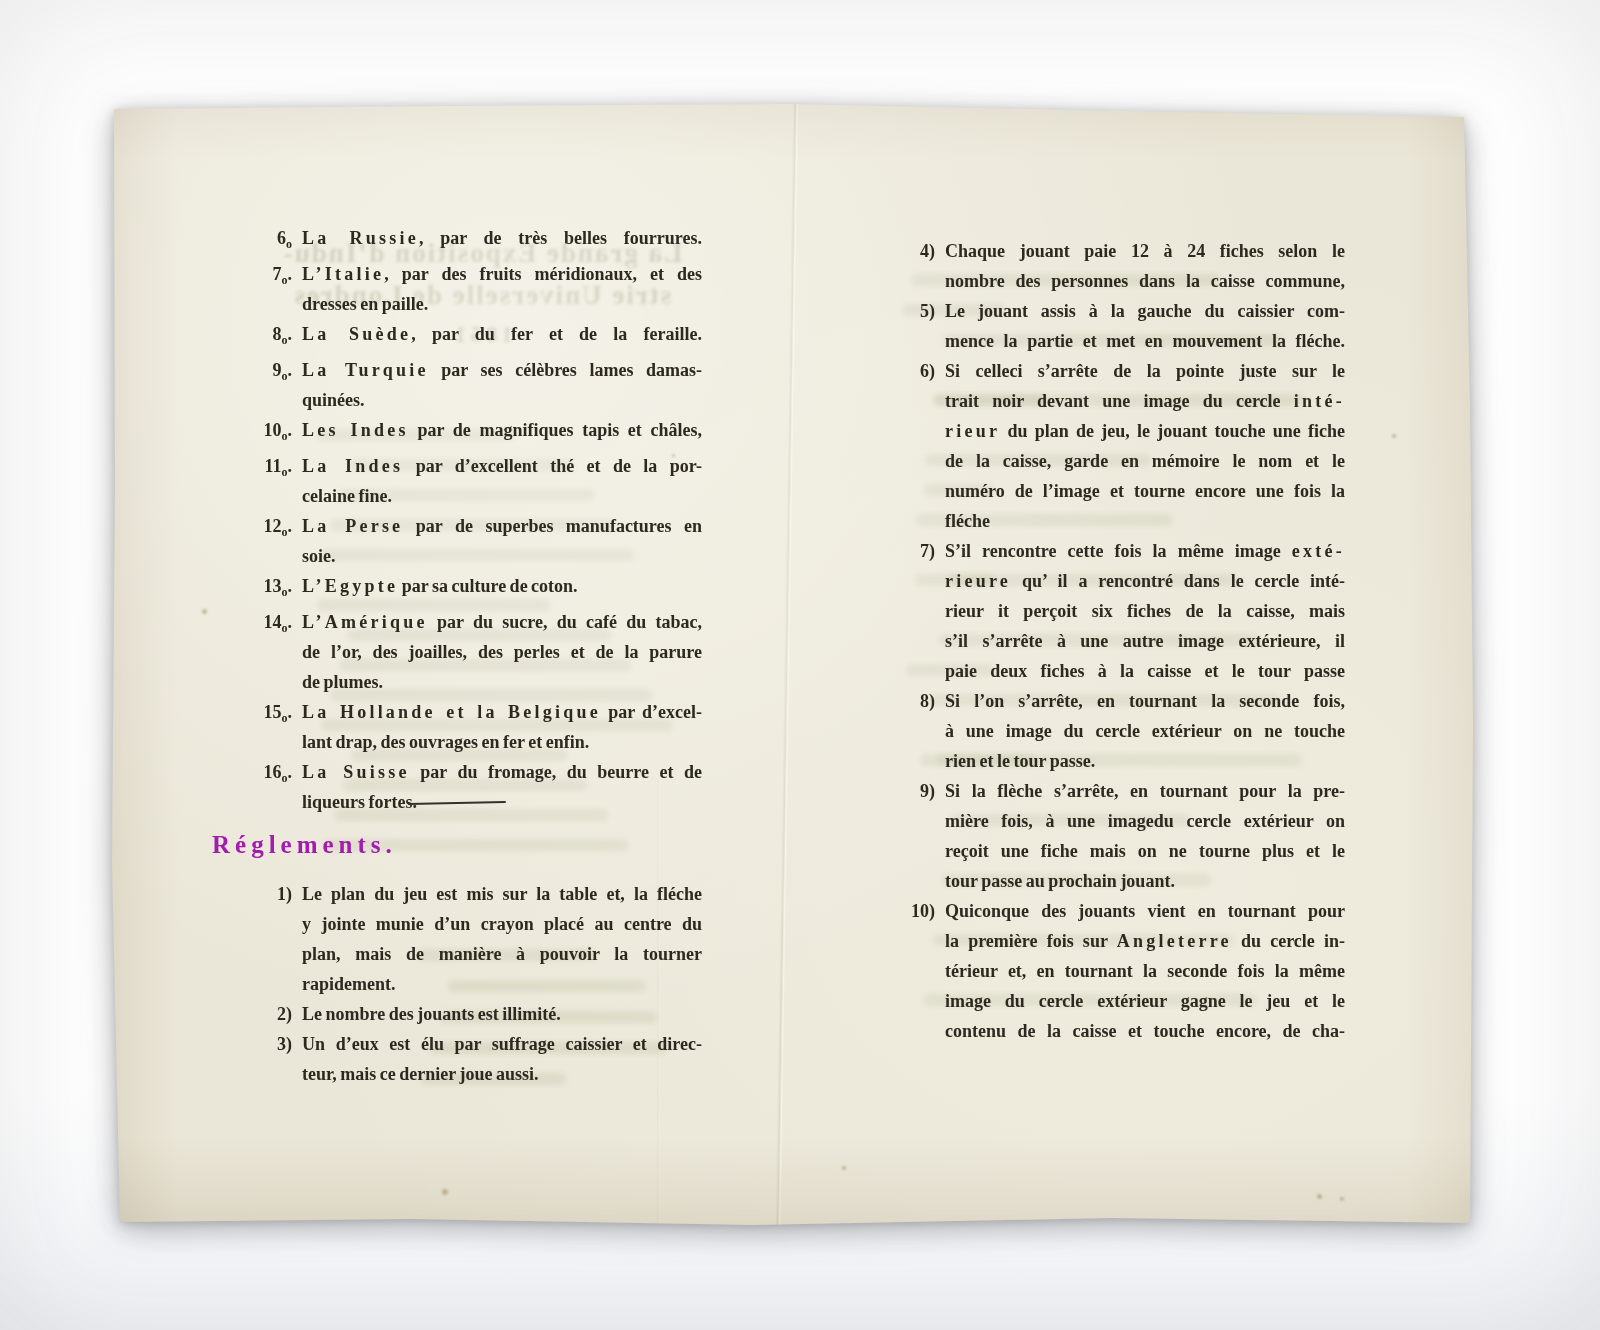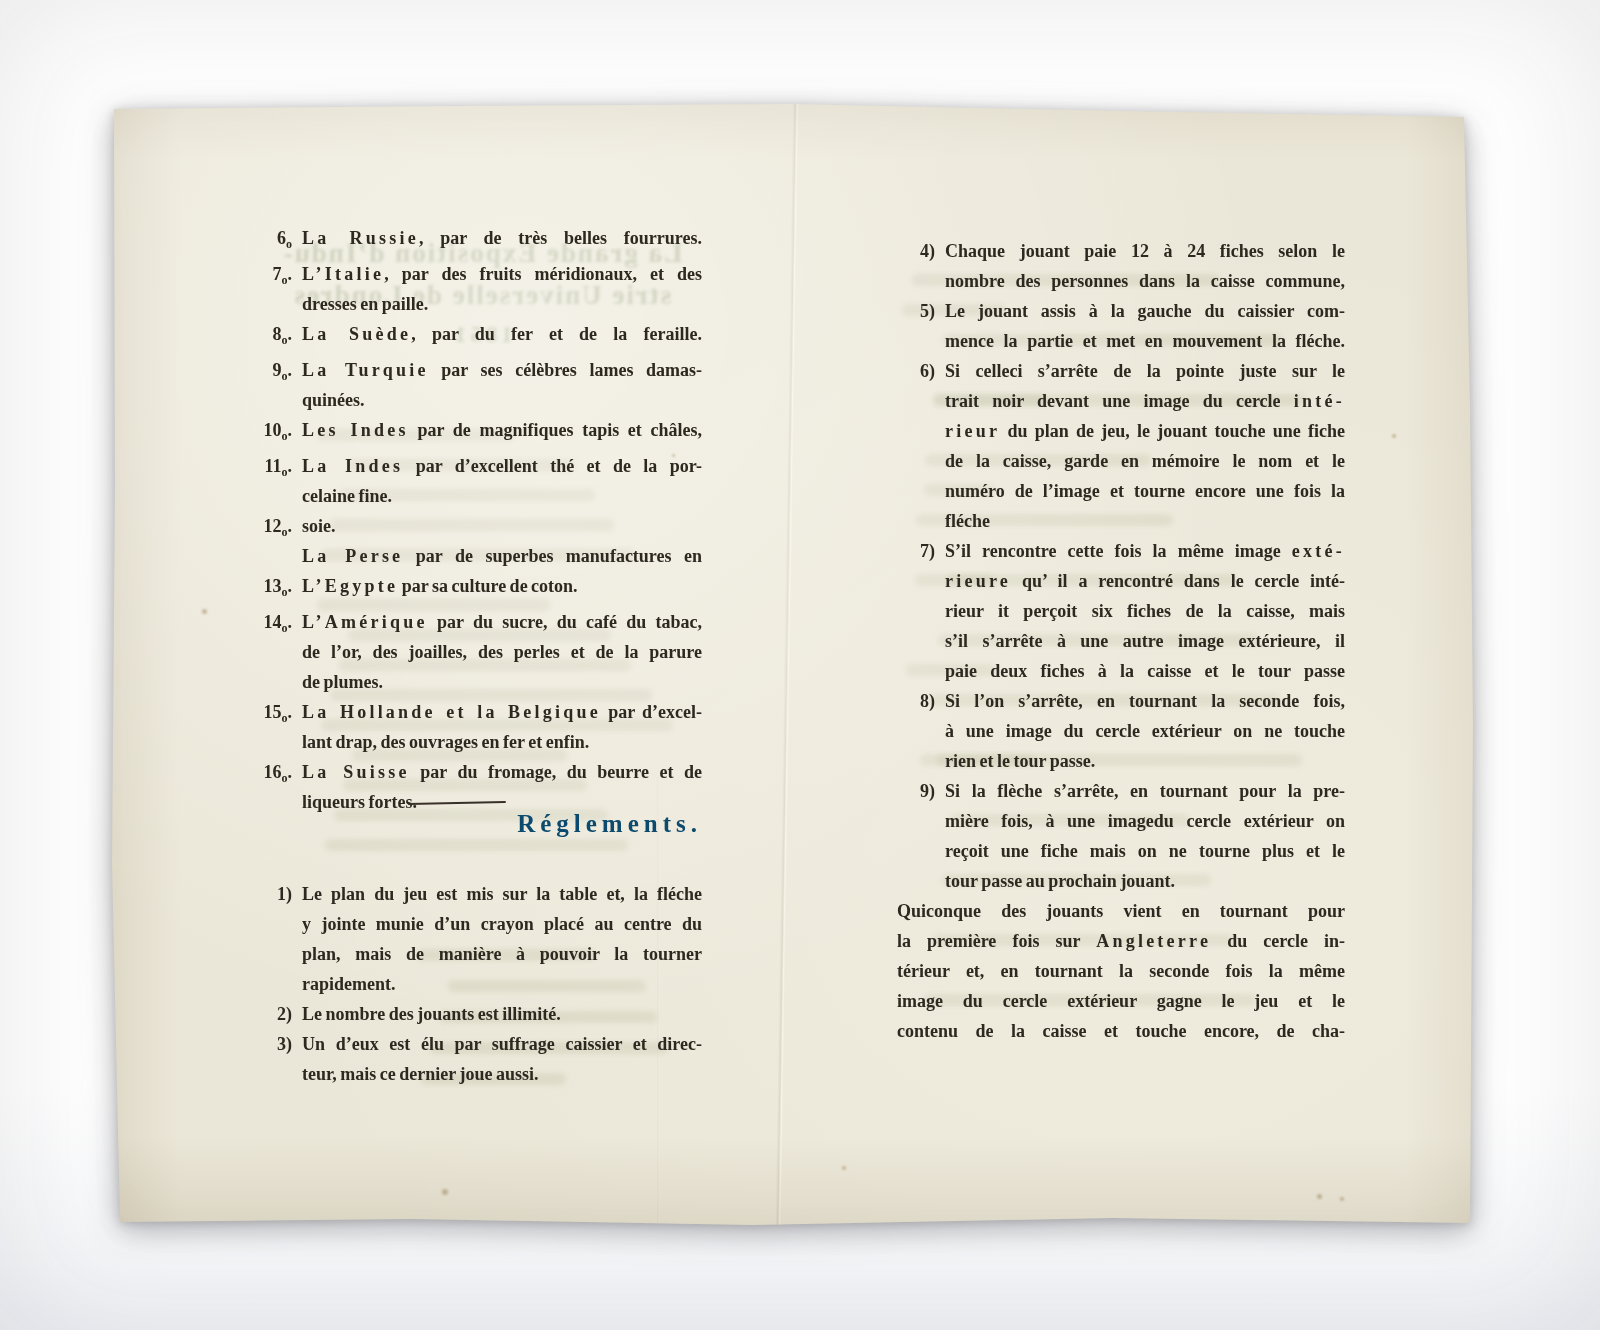--- a/index.html
+++ b/index.html
@@ -59,22 +59,22 @@
   #rules-right {left:785px;top:132px;width:448px;}
   .item{display:flex;}
   .num{flex:0 0 80px;text-align:right;padding-right:10px;white-space:nowrap;}
   #rules-right .num{flex:0 0 38px;}
   .body{flex:1 1 auto;min-width:0;}
   .line{white-space:nowrap;text-align:left;text-align-last:left;}
   .line.just{text-align-last:justify;}
   .ord{font-size:12px;vertical-align:-4px;}
   .sp{letter-spacing:.18em;}
   .separator{position:absolute;left:296px;top:698px;width:98px;height:2px;background:#37312a;border-radius:1px;transform:rotate(-1.2deg);z-index:3;}
-  .heading{position:absolute;left:100px;top:706px;width:490px;text-align:right;
-    font-size:25px;letter-spacing:5px;font-weight:bold;color:#0c4a6e;z-index:3;white-space:nowrap;}
+  .heading{position:absolute;left:100px;top:727px;width:490px;text-align:left;
+    font-size:25px;letter-spacing:5px;font-weight:bold;color:#a21caf;z-index:3;white-space:nowrap;}
 </style>
 </head>
 <body>
 
 <div class="bg-blue-cast"></div>
 
 <div class="paper-wrap">
   <div class="paper">
 
     <div class="smudge" style="left: 825px; top: 650px; width: 98.4px;"></div>
@@ -155,22 +155,22 @@
         <div class="item">
           <div class="num">11<span class="ord">o</span>.</div>
           <div class="body">
             <div class="line just"><span class="sp">La Indes</span><span> par d’excellent thé et de la por-</span></div>
             <div class="line"><span>celaine fine.</span></div>
           </div>
         </div>
         <div class="item">
           <div class="num">12<span class="ord">o</span>.</div>
           <div class="body">
+            <div class="line just"><span class="sp">La Perse</span><span> par de superbes manufactures en</span></div>
             <div class="line"><span>soie.</span></div>
-            <div class="line just"><span class="sp">La Perse</span><span> par de superbes manufactures en</span></div>
           </div>
         </div>
         <div class="item">
           <div class="num">13<span class="ord">o</span>.</div>
           <div class="body">
             <div class="line"><span class="sp">L’Egypte</span><span> par sa culture de coton.</span></div>
           </div>
         </div>
         <div class="item">
           <div class="num">14<span class="ord">o</span>.</div>
@@ -268,20 +268,21 @@
         <div class="item">
           <div class="num">9)</div>
           <div class="body">
             <div class="line just"><span>Si la flèche s’arrête, en tournant pour la pre-</span></div>
             <div class="line just"><span>mière fois, à une imagedu cercle extérieur on</span></div>
             <div class="line just"><span>reçoit une fiche mais on ne tourne plus et le</span></div>
             <div class="line"><span>tour passe au prochain jouant.</span></div>
           </div>
         </div>
         <div class="item">
+          <div class="num">10)</div>
           <div class="body">
             <div class="line just"><span>Quiconque des jouants vient en tournant pour</span></div>
             <div class="line just"><span>la première fois sur </span><span class="sp">Angleterre</span><span> du cercle in-</span></div>
             <div class="line just"><span>térieur et, en tournant la seconde fois la même</span></div>
             <div class="line just"><span>image du cercle extérieur gagne le jeu et le</span></div>
             <div class="line just"><span>contenu de la caisse et touche encore, de cha-</span></div>
           </div>
         </div>
       </div>
 

